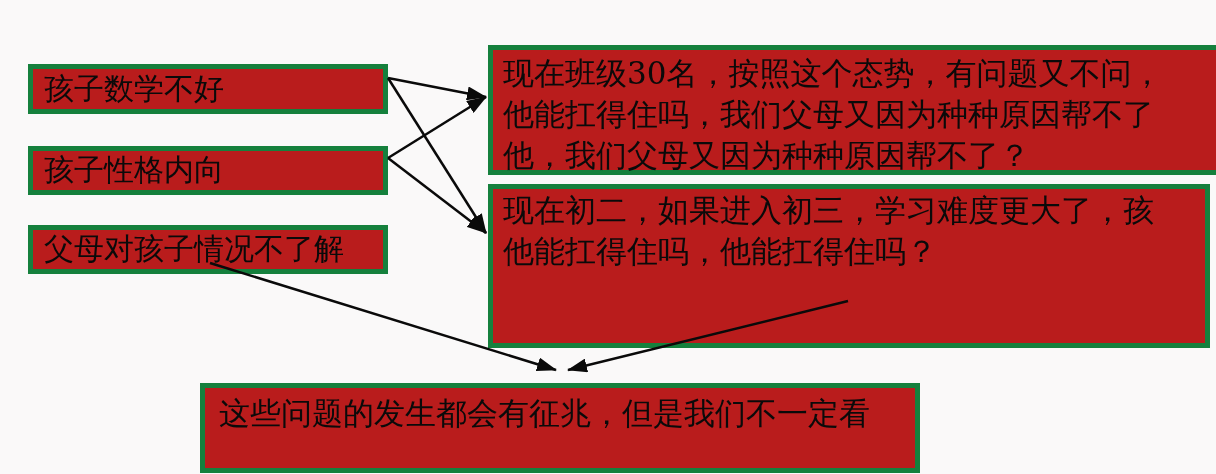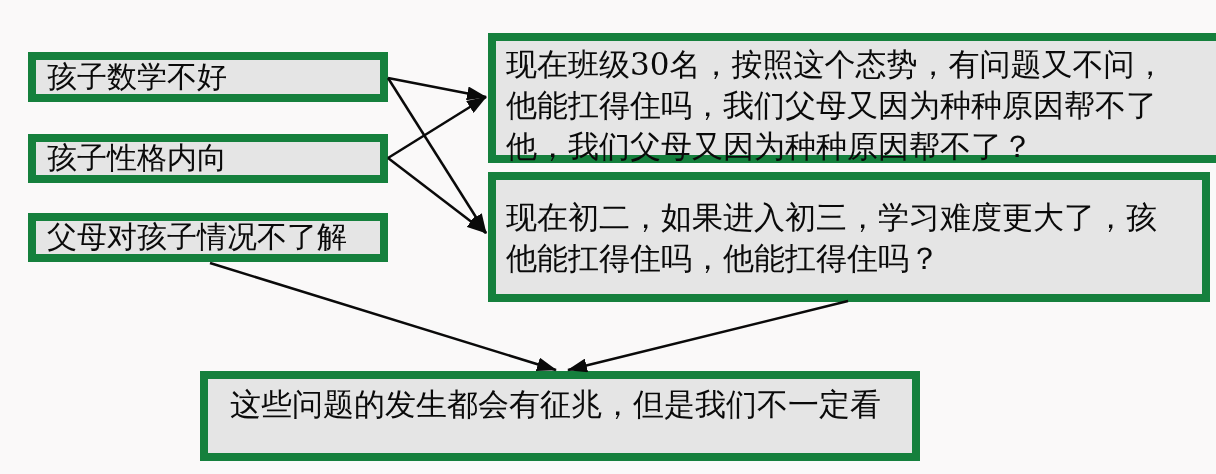--- a/index.html
+++ b/index.html
@@ -11,23 +11,24 @@
     position: relative;
     width: 1216px;
     height: 474px;
     background: #faf9f9;
     font-family: "DejaVu Serif", "Liberation Serif", serif;
     color: #0a0a0a;
     overflow: hidden;
   }
   .box {
     position: absolute;
-    background: #e5e5e5;
-    border: 8px solid #15803d;
+    background: #b91c1c;
+    border: 5px solid #15803d;
     box-sizing: border-box;
+    margin-top: 12px;
   }
   .small-box {
     left: 28px;
     width: 360px;
     height: 50px;
     display: flex;
     align-items: center;
     padding-left: 11px;
     font-size: 30px;
     white-space: nowrap;
@@ -37,26 +38,26 @@
   #cause3 { top: 213px; height: 49px; }
   .big-box {
     font-size: 31px;
     line-height: 41px;
   }
   #question1 {
     left: 488px; top: 33px; width: 816px; height: 130px;
     padding: 3px 6px 0 10px;
   }
   #question2 {
-    left: 488px; top: 172px; width: 722px; height: 130px;
-    padding: 17px 6px 0 10px;
+    left: 488px; top: 172px; width: 722px; height: 164px;
+    padding: 1px 6px 0 10px;
   }
   #conclusion {
     left: 200px; top: 371px; width: 720px; height: 90px;
-    padding: 5px 6px 0 22px;
+    padding: 5px 6px 0 14px;
   }
   .text-line { white-space: nowrap; }
   #arrows-svg {
     position: absolute;
     left: 0; top: 0;
     width: 1216px;
     height: 474px;
     pointer-events: none;
   }
   #arrows-svg line {

